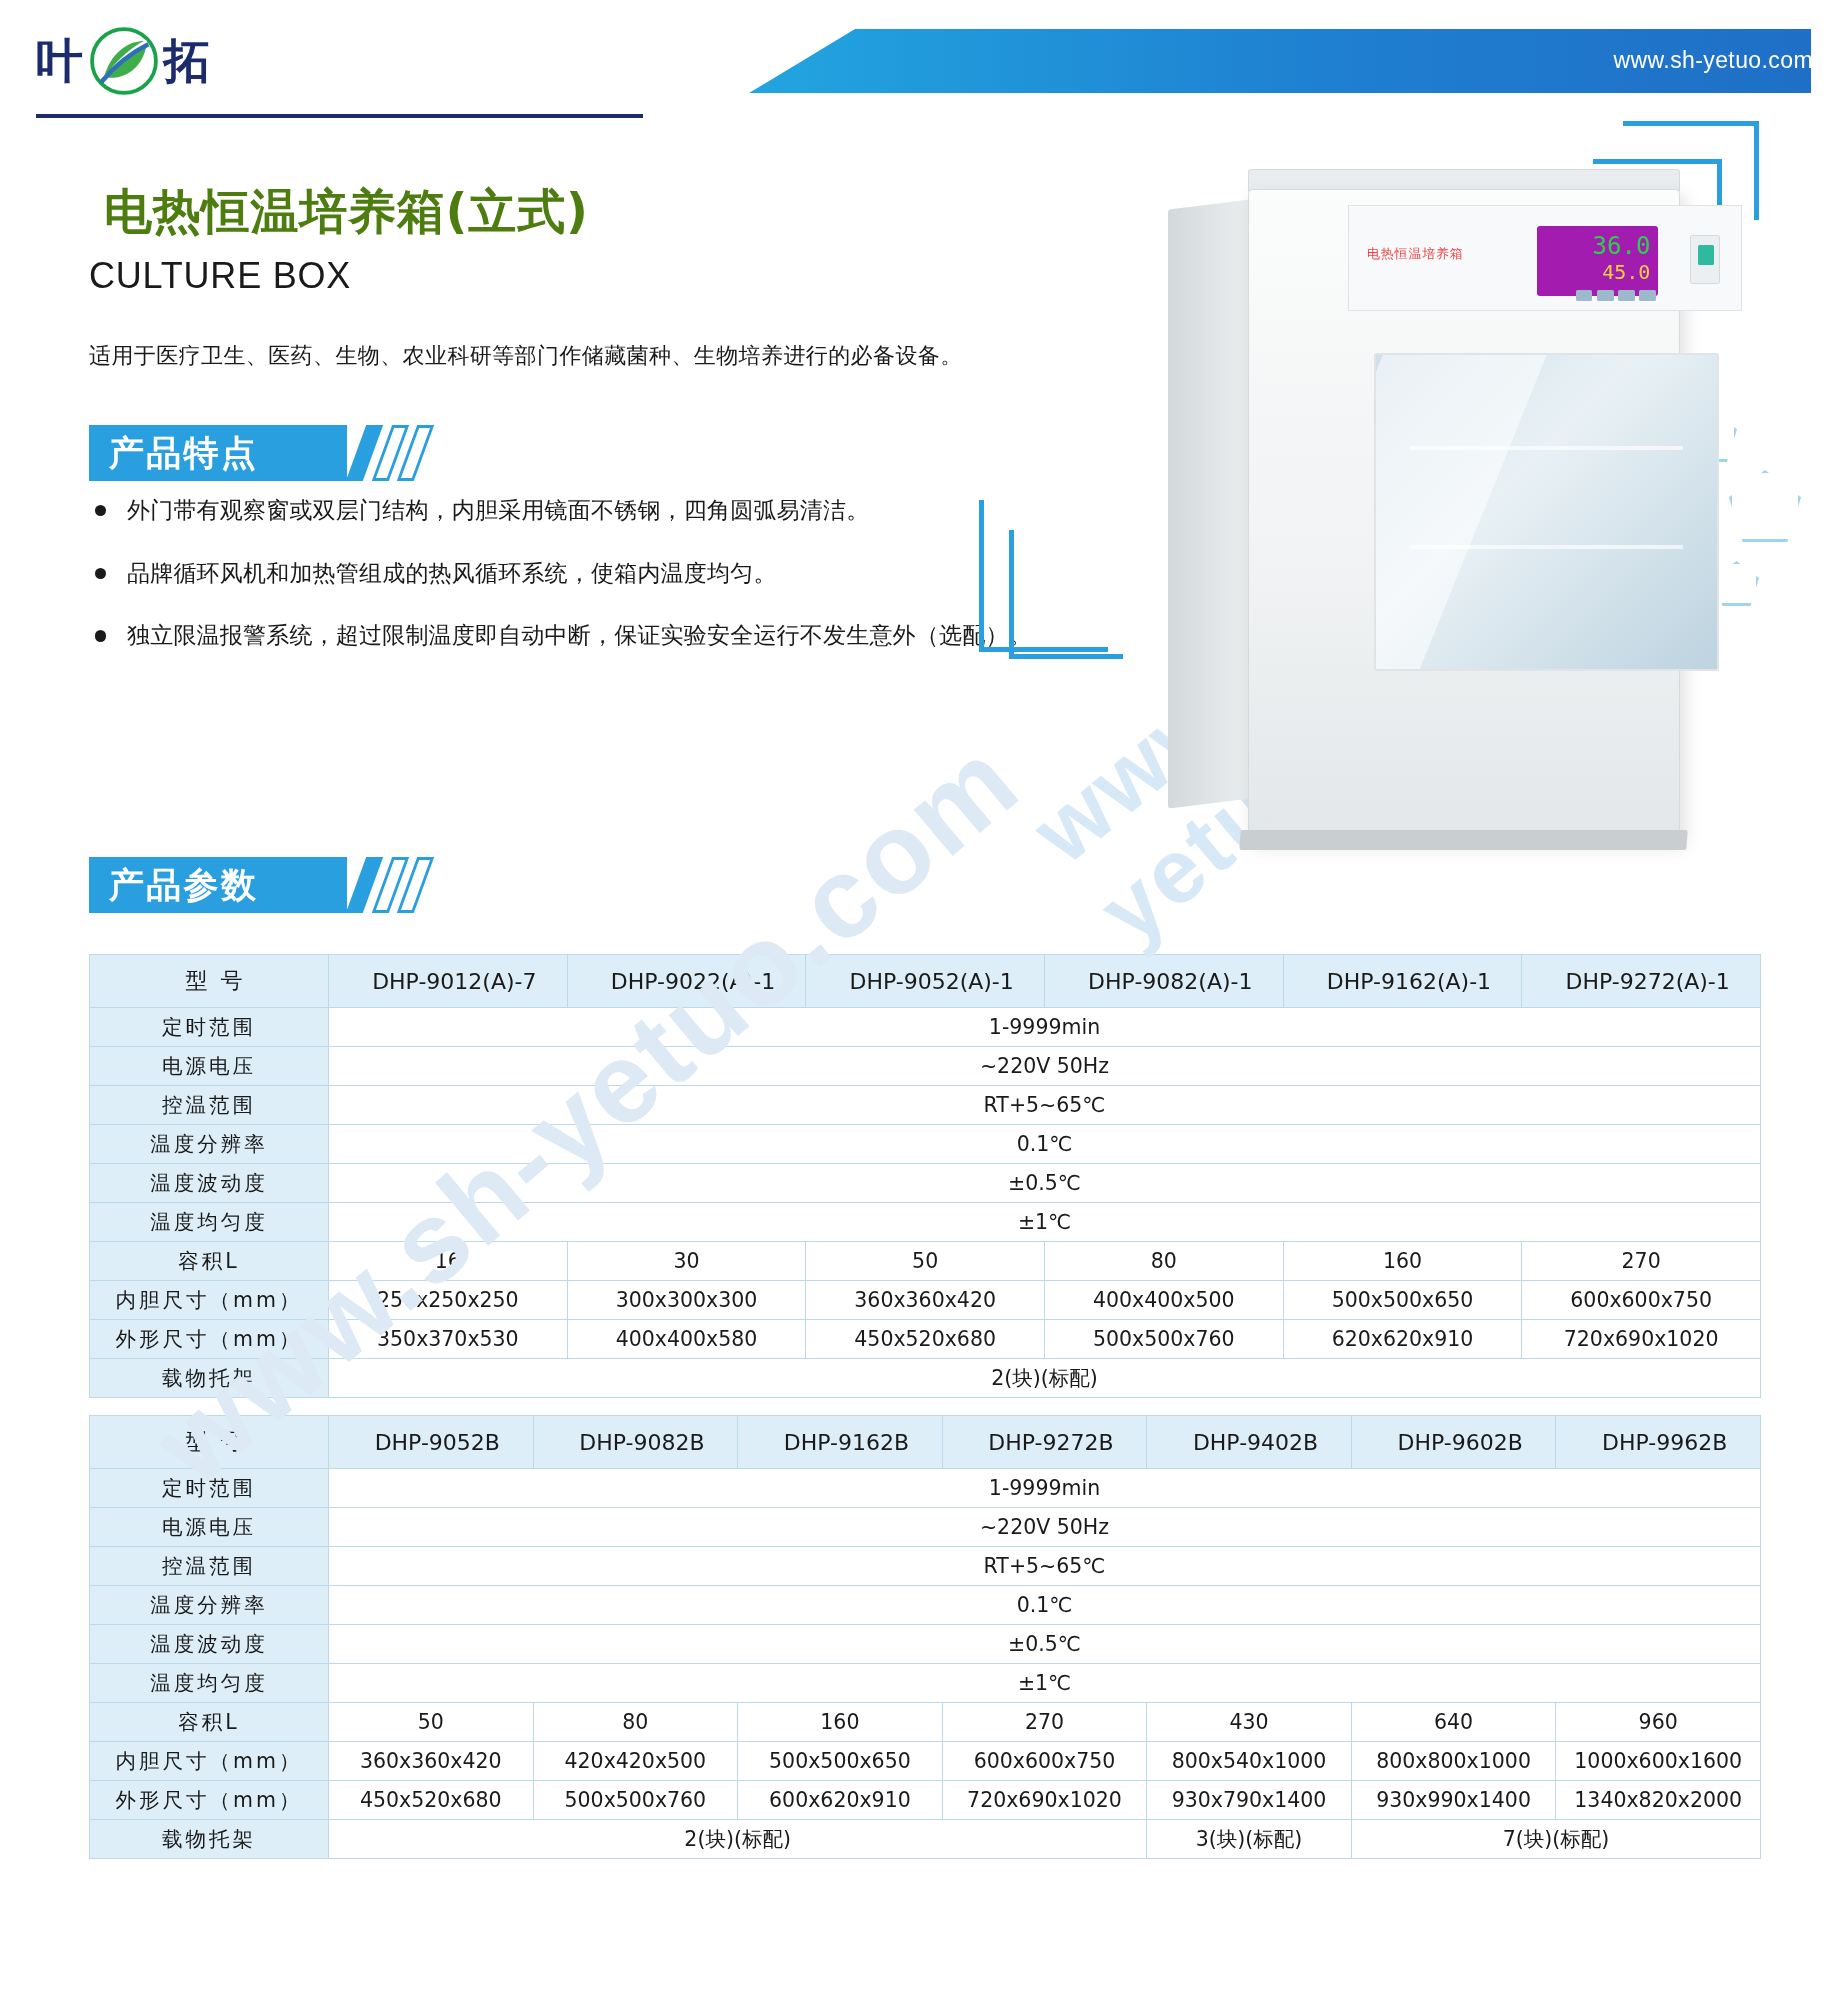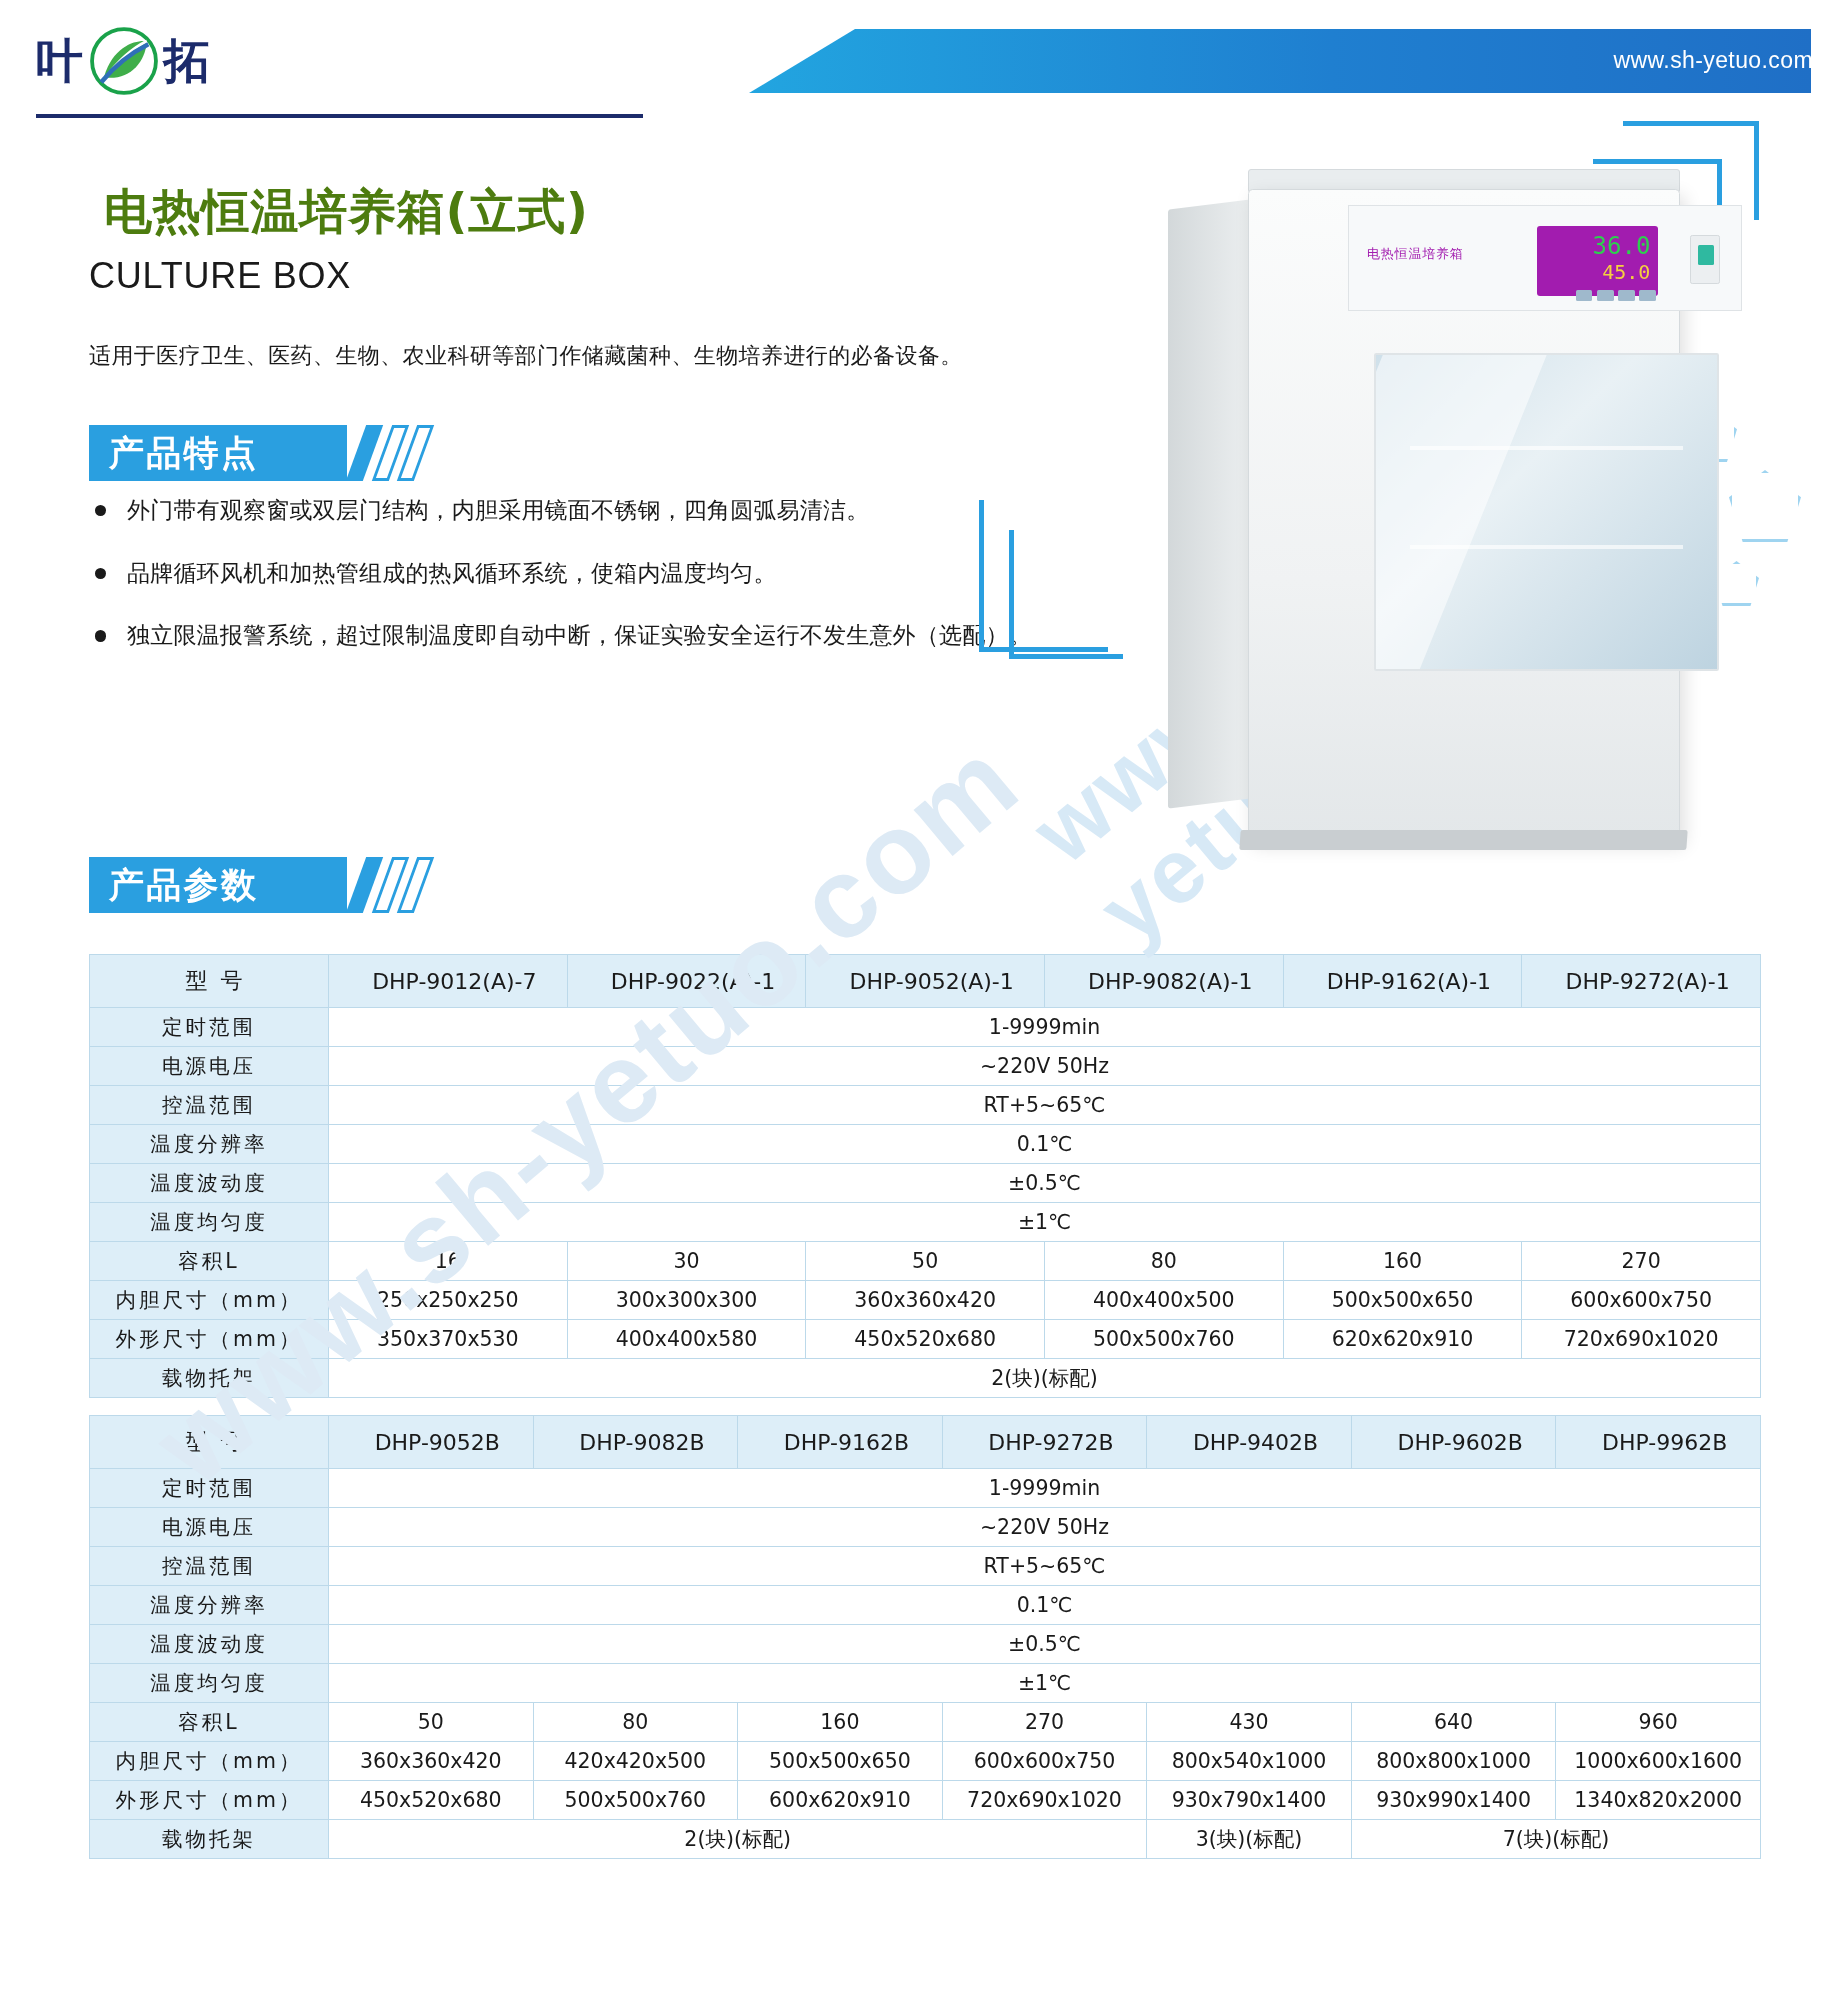--- a/index.html
+++ b/index.html
@@ -230,21 +230,21 @@
     position: absolute;
     left: 99px; top: 15px;
     width: 394px; height: 106px;
     background: #f7f9fa;
     border: 0.8px solid #dfe3e6;
   }
   .inc-panel-label {
     position: absolute;
     left: 18px; top: 39px;
     font-size: 13px;
-    color: #a21caf;
+    color: #ef4444;
     letter-spacing: 0.8px;
     font-family: Liberation Serif, serif;
     text-align: center;
   }
   .inc-display {
     position: absolute;
     right: 83px; top: 20px;
     width: 121px; height: 70px;
     background: #a21caf;
     border-radius: 3px;

